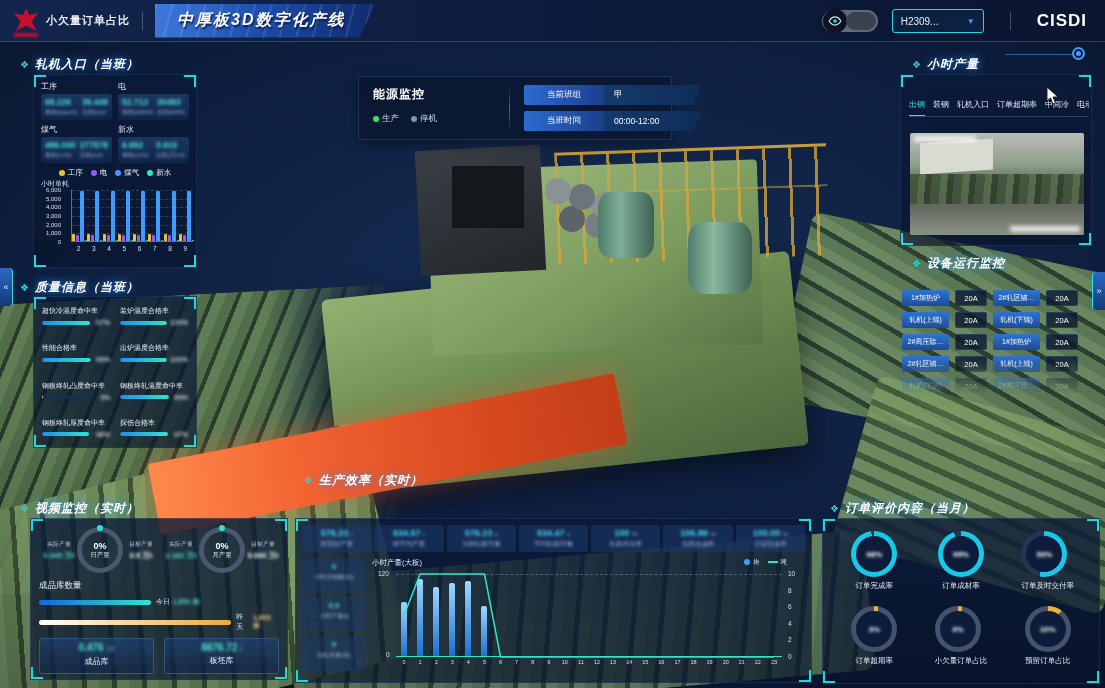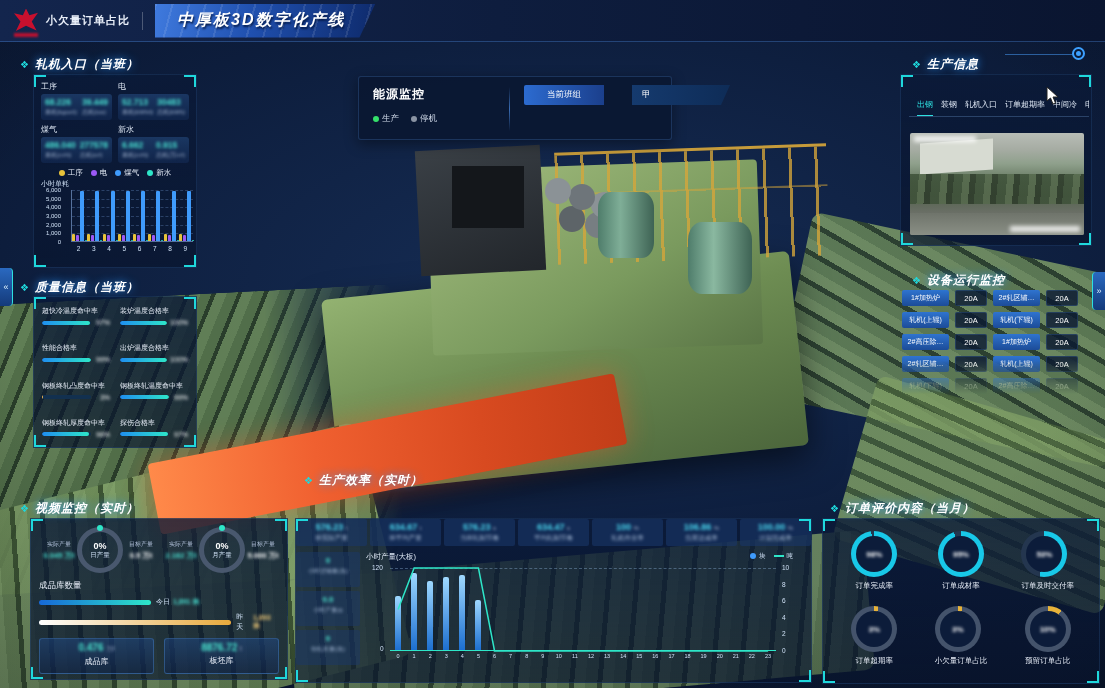--- a/index.html
+++ b/index.html
@@ -130,21 +130,21 @@
   .sbar{height:5px;border-radius:3px;margin-right:5px;}
   .sval{margin-left:3px;font-weight:bold;}
   .scards{display:flex;gap:10px;margin-top:6px;}
   .scard{flex:1;height:36px;border:1px solid rgba(70,130,200,.45);border-radius:3px;text-align:center;padding-top:3px;
     background:linear-gradient(180deg,rgba(30,70,130,.55),rgba(15,35,75,.55));}
   .scard .cv{font-size:10px;font-weight:bold;color:#4ae6cf;}
   .scard .cv small{font-size:6.5px;color:#9fb0cc;font-weight:normal;}
   .scard .cl{font-size:8px;color:#e8eef8;margin-top:2px;}
 
   
-  #f-eff{left:295px;top:518px;width:517px;height:165px;}
+  #f-eff{left:295px;top:518px;width:517px;height:165px;padding:6px;}
   .effcards{display:flex;gap:3px;}
   .effcard{flex:1;background:rgba(25,55,105,.6);border-radius:2px;text-align:center;padding:3px 1px;}
   .effcard .ev{font-size:9px;font-weight:bold;color:#4ad8f0;}
   .effcard .ev small{font-size:6px;color:#9fb0cc;font-weight:normal;}
   .effcard .el{font-size:6.5px;color:#a8bcd8;margin-top:2px;white-space:nowrap;overflow:hidden;}
   .effbody{display:flex;gap:6px;margin-top:6px;height:113px;}
   .sidecol{width:64px;display:flex;flex-direction:column;gap:4px;}
   .sbox{flex:1;background:rgba(25,55,105,.5);border-radius:2px;text-align:center;padding-top:4px;}
   .sbox .sv{font-size:8px;font-weight:bold;color:#4ae6cf;}
   .sbox .sl{font-size:6px;color:#a8bcd8;margin-top:2px;}
@@ -166,21 +166,21 @@
   .donut::after{content:"";position:absolute;inset:5px;border-radius:50%;background:#0c1c3a;}
   .donut .dval{position:absolute;inset:0;display:flex;align-items:center;justify-content:center;
     font-size:8px;font-weight:bold;z-index:2;}
   .dlabel{font-size:7.5px;color:#e8eef8;text-align:center;margin-top:4px;white-space:nowrap;}
 
   
   #f-video{left:900px;top:74px;width:192px;height:172px;}
   .vtabs{position:absolute;left:8px;right:2px;top:24px;height:18px;display:flex;gap:8px;overflow:hidden;
     white-space:nowrap;border-bottom:1px solid rgba(90,130,180,.4);}
   .vtab{position:relative;font-size:8px;color:#dfe8f5;cursor:pointer;padding-bottom:4px;flex:none;}
-  .vtab.active{color:#2ee0e0;margin-left:8px;}
+  .vtab.active{color:#2ee0e0;}
   .vtab.active::after{content:"";position:absolute;left:0;right:0;bottom:-1px;height:2px;background:#2ee0e0;}
   .cam{position:absolute;left:9px;top:58px;width:174px;height:102px;overflow:hidden;border-radius:2px;
     background:linear-gradient(180deg,#b8bdb6 0%,#a6aca3 16%,#8fa08c 30%,#62755e 48%,#55634f 62%,#6a6f66 78%,#7a7f76 100%);}
   .cam .wall{position:absolute;left:6%;top:8%;width:42%;height:30%;background:#d7dbd2;transform:skewY(-4deg);}
   .cam .mach{position:absolute;left:0;top:40%;width:100%;height:30%;
     background:repeating-linear-gradient(95deg,#3d5038 0 9px,#55694c 9px 16px,#2c3a29 16px 22px);opacity:.85;}
   .cam .floor{position:absolute;left:0;bottom:0;width:100%;height:22%;background:linear-gradient(180deg,#6f746b,#8a8f85);}
   .cam .ovl-t{position:absolute;top:3px;left:4px;width:62px;height:6px;background:rgba(255,255,255,.8);filter:blur(2px);}
   .cam .ovl-b{position:absolute;bottom:3px;right:4px;width:70px;height:6px;background:rgba(255,255,255,.8);filter:blur(2px);}
   .node-line{position:absolute;left:1005px;top:54px;width:70px;height:1px;background:#2b5f9e;z-index:40;}
@@ -199,21 +199,21 @@
     font-size:7.5px;color:#fff;display:flex;align-items:center;justify-content:center;}
 
   
   #linestatus{position:absolute;left:358px;top:76px;width:314px;height:64px;z-index:20;border-radius:3px;
     background:rgba(9,22,48,.85);border:1px solid rgba(70,120,190,.3);box-shadow:0 4px 14px rgba(0,0,0,.4);}
   .ls-title{position:absolute;left:14px;top:9px;font-size:12px;font-weight:bold;color:#fff;letter-spacing:1px;}
   .ls-legend{position:absolute;left:14px;top:36px;display:flex;gap:12px;font-size:8.5px;color:#cfd8e8;align-items:center;}
   .ls-div{position:absolute;left:150px;top:10px;width:1px;height:44px;
     background:linear-gradient(180deg,transparent,#3a6db5,transparent);}
   .ls-rows{position:absolute;left:165px;top:8px;display:flex;flex-direction:column;gap:6px;}
-  .ls-row{display:flex;height:20px;gap:28px;}
+  .ls-row{display:flex;height:20px;}
   .ls-lab{width:80px;background:linear-gradient(90deg,#2c6bd0,#1b3f8c);display:flex;align-items:center;justify-content:center;
     font-size:8.5px;color:#fff;border-radius:2px 0 0 2px;}
   .ls-val{width:98px;background:linear-gradient(90deg,#153a6e,#0e2c57);display:flex;align-items:center;
     padding-left:10px;font-size:8.5px;color:#fff;clip-path:polygon(0 0,100% 0,calc(100% - 9px) 100%,0 100%);}
 
   
   .edge-tab{position:absolute;z-index:40;width:13px;height:38px;display:flex;align-items:center;justify-content:center;
     font-size:9px;color:#dff3ff;background:linear-gradient(180deg,#2a69c0,#143a7a);cursor:pointer;}
   #tab-left{left:0;top:268px;border-radius:0 4px 4px 0;border-right:1px solid #2ee0e0;}
   #tab-right{left:1092px;top:272px;border-radius:4px 0 0 4px;border-left:1px solid #2ee0e0;}
@@ -244,29 +244,46 @@
   </div>
 
   <header>
     <div class="logo-mark"></div>
     <div class="logo-sub"></div>
     <span class="company">小欠量订单占比</span>
     <div class="hdr-div"></div>
     <div class="title-plate">
       <span class="main-title">中厚板3D数字化产线</span>
     </div>
+    <div class="hdr-right">
+      <div class="toggle">
+        <span class="eye">
+          <svg width="14" height="14" viewBox="0 0 24 24" fill="none" stroke="#cfe6ff" stroke-width="2">
+            <path d="M2 12s4-7 10-7 10 7 10 7-4 7-10 7S2 12 2 12z"></path>
+              <circle cx="12" cy="12" r="3" fill="#2ee0e0" stroke="none"></circle>
+          </svg>
+        </span>
+        <span class="knob"></span>
+      </div>
+      <div class="dropdown">
+        <span>H2309...</span>
+        <span class="caret">▼</span>
+      </div>
+      <div class="hdr-div"></div>
+      <span class="brand">CISDI</span>
+    </div>
   </header>
 
   <div class="ptitle" style="left:20px;top:56px;">轧机入口（当班）</div>
   <div class="ptitle" style="left:20px;top:279px;">质量信息（当班）</div>
   <div class="ptitle" style="left:20px;top:500px;">视频监控（实时）</div>
   <div class="ptitle" style="left:304px;top:472px;">生产效率（实时）</div>
   <div class="ptitle" style="left:830px;top:500px;">订单评价内容（当月）</div>
-  <div class="ptitle" style="left:912px;top:56px;">生产信息</div>
-  <div class="ptitle" style="left:912px;top:272px;text-align:center;">设备运行监控</div>
+  <div class="ptitle" style="left:912px;top:56px;">小时产量</div>
+  <div class="ptitle" style="left:912px;top:255px;text-align:center;">设备运行监控</div>
 
   <section class="frame" id="f-energy">
     <div class="e-grid">
         <div>
           <div class="ename">工序</div>
           <div class="ecard">
             <div>
               <div class="eval blur">68.226</div>
               <div class="eunit blur">单耗(kgce/t)</div>
             </div>
@@ -718,20 +735,24 @@
     <div class="ls-legend">
         <span><span class="dot" style="background: rgb(53, 224, 106);"></span><span>生产</span></span>
         <span><span class="dot" style="background: rgb(138, 147, 163);"></span><span>停机</span></span>
       </div>
     <div class="ls-div"></div>
     <div class="ls-rows">
         <div class="ls-row">
           <div class="ls-lab">当前班组</div>
           <div class="ls-val">甲</div>
         </div>
+        <div class="ls-row">
+          <div class="ls-lab">当班时间</div>
+          <div class="ls-val">00:00-12:00</div>
+        </div>
       </div>
   </div>
 
   <div class="edge-tab" id="tab-left">«</div>
   <div class="edge-tab" id="tab-right">»</div>
   <div class="cursor">
     <svg width="14" height="20" viewBox="0 0 14 20">
         <path d="M1 1 L1 15 L4.5 12 L7 18 L9.5 17 L7 11 L12 11 Z" fill="#fff" stroke="#222" stroke-width="1"></path>
       </svg>
   </div>

